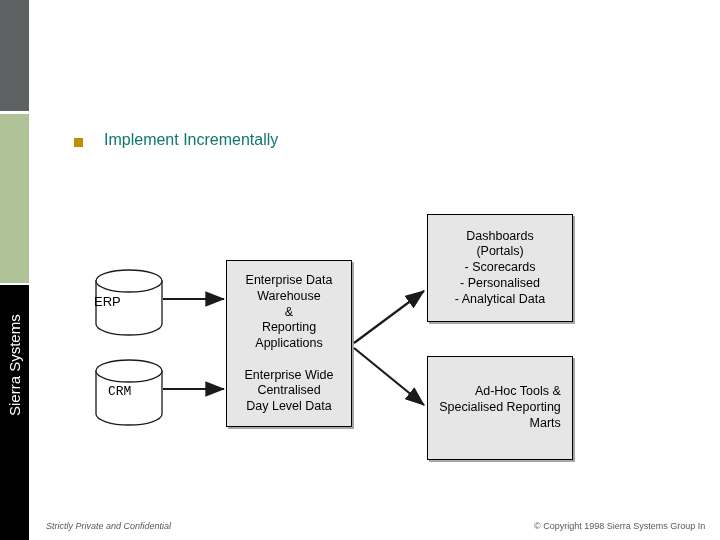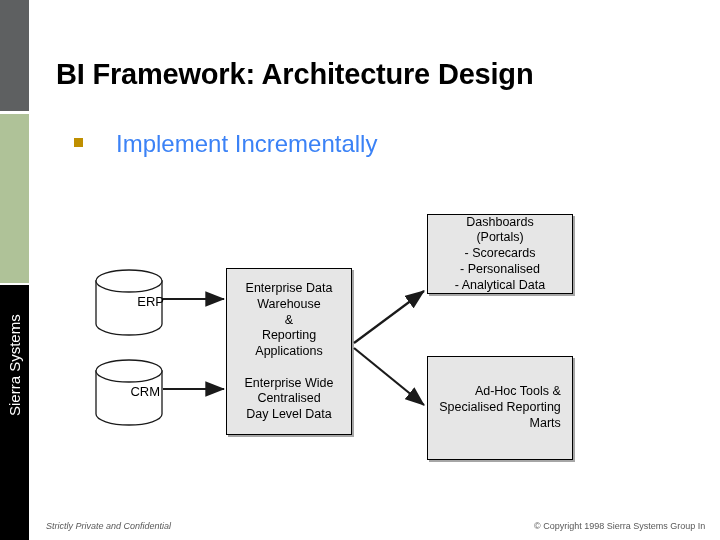--- a/index.html
+++ b/index.html
@@ -80,40 +80,39 @@
   }
   .bullet-marker {
     width: 9px;
     height: 9px;
     background: #bf8f00;
     margin-top: 7px;
     margin-right: 21px;
     flex: 0 0 auto;
   }
   .bullet-text {
-    font-size: 24px;
-    color: #3b82f6;
+    font-size: 16px;
+    color: #0f766e;
     line-height: 1.1;
-    margin-left: 12px;
   }
 
   
   #diagram {
     position: absolute;
     left: 0;
     top: 0;
     width: 720px;
     height: 540px;
     pointer-events: none;
   }
   .db-label {
     position: absolute;
     font-size: 13px;
     color: #000000;
-    text-align: right;
+    text-align: left;
     width: 70px;
   }
 
   .proc-box {
     position: absolute;
     background: #e6e6e6;
     border: 1.5px solid #000000;
     box-sizing: border-box;
     box-shadow: 2px 2px 0 rgba(0,0,0,0.35);
     display: flex;
@@ -124,31 +123,31 @@
     color: #000000;
     line-height: 1.26;
   }
   .proc-box .inner {
     padding: 2px 4px;
     white-space: pre-line;
   }
 
   #box-edw {
     left: 226px;
-    top: 268px;
+    top: 260px;
     width: 126px;
     height: 167px;
     align-items: flex-start;
     padding-top: 10px;
   }
   #box-dash {
     left: 427px;
     top: 214px;
     width: 146px;
-    height: 80px;
+    height: 108px;
   }
   #box-adhoc {
     left: 427px;
     top: 356px;
     width: 146px;
     height: 104px;
     text-align: right;
   }
 
   
@@ -173,21 +172,20 @@
 </head>
 <body>
 
 <div id="slide">
 
   <div class="band band-gray"></div>
   <div class="band band-green"></div>
   <div class="band band-black"></div>
   <div class="vertical-brand">Sierra Systems</div>
 
-  <div class="slide-title">BI Framework: Architecture Design</div>
 
   <div class="bullet-row">
     <div class="bullet-marker"></div>
     <div class="bullet-text">Implement Incrementally</div>
   </div>
 
   <svg id="diagram" viewBox="0 0 720 540" xmlns="http://www.w3.org/2000/svg">
     <defs>
       <marker id="arrowhead" markerWidth="9" markerHeight="7" refX="8.5" refY="3.5" orient="auto" markerUnits="strokeWidth">
         <polygon points="0 0, 9 3.5, 0 7" fill="#1a1a1a"></polygon>
@@ -207,21 +205,21 @@
     <line x1="163" y1="299" x2="224" y2="299" stroke="#1a1a1a" stroke-width="2.2" marker-end="url(#arrowhead)"></line>
 
     <line x1="163" y1="389" x2="224" y2="389" stroke="#1a1a1a" stroke-width="2.2" marker-end="url(#arrowhead)"></line>
 
     <line x1="354" y1="343" x2="424" y2="291" stroke="#1a1a1a" stroke-width="2.2" marker-end="url(#arrowhead)"></line>
 
     <line x1="354" y1="348" x2="424" y2="405" stroke="#1a1a1a" stroke-width="2.2" marker-end="url(#arrowhead)"></line>
   </svg>
 
   <div class="db-label" style="left:94px; top:294px;">ERP</div>
-  <div class="db-label" style="left:90px; top:384px;">CRM</div>
+  <div class="db-label" style="left:108px; top:384px;font-family:Liberation Mono, monospace;">CRM</div>
 
   <div class="proc-box" id="box-edw">
     <div class="inner">Enterprise Data
 Warehouse
 &amp;
 Reporting
 Applications
 
 Enterprise Wide
 Centralised

